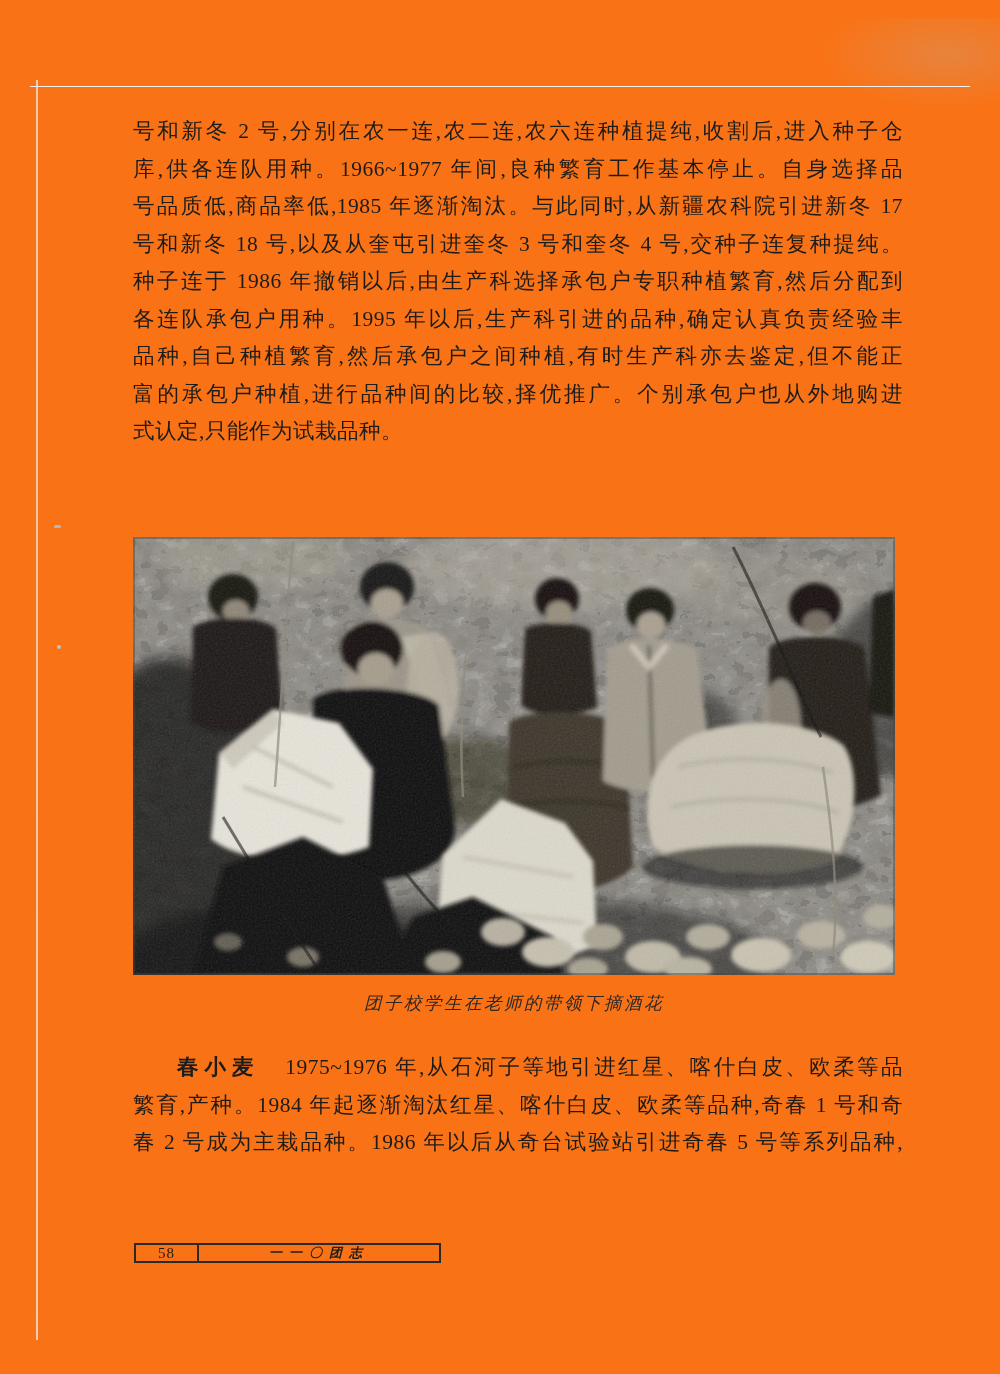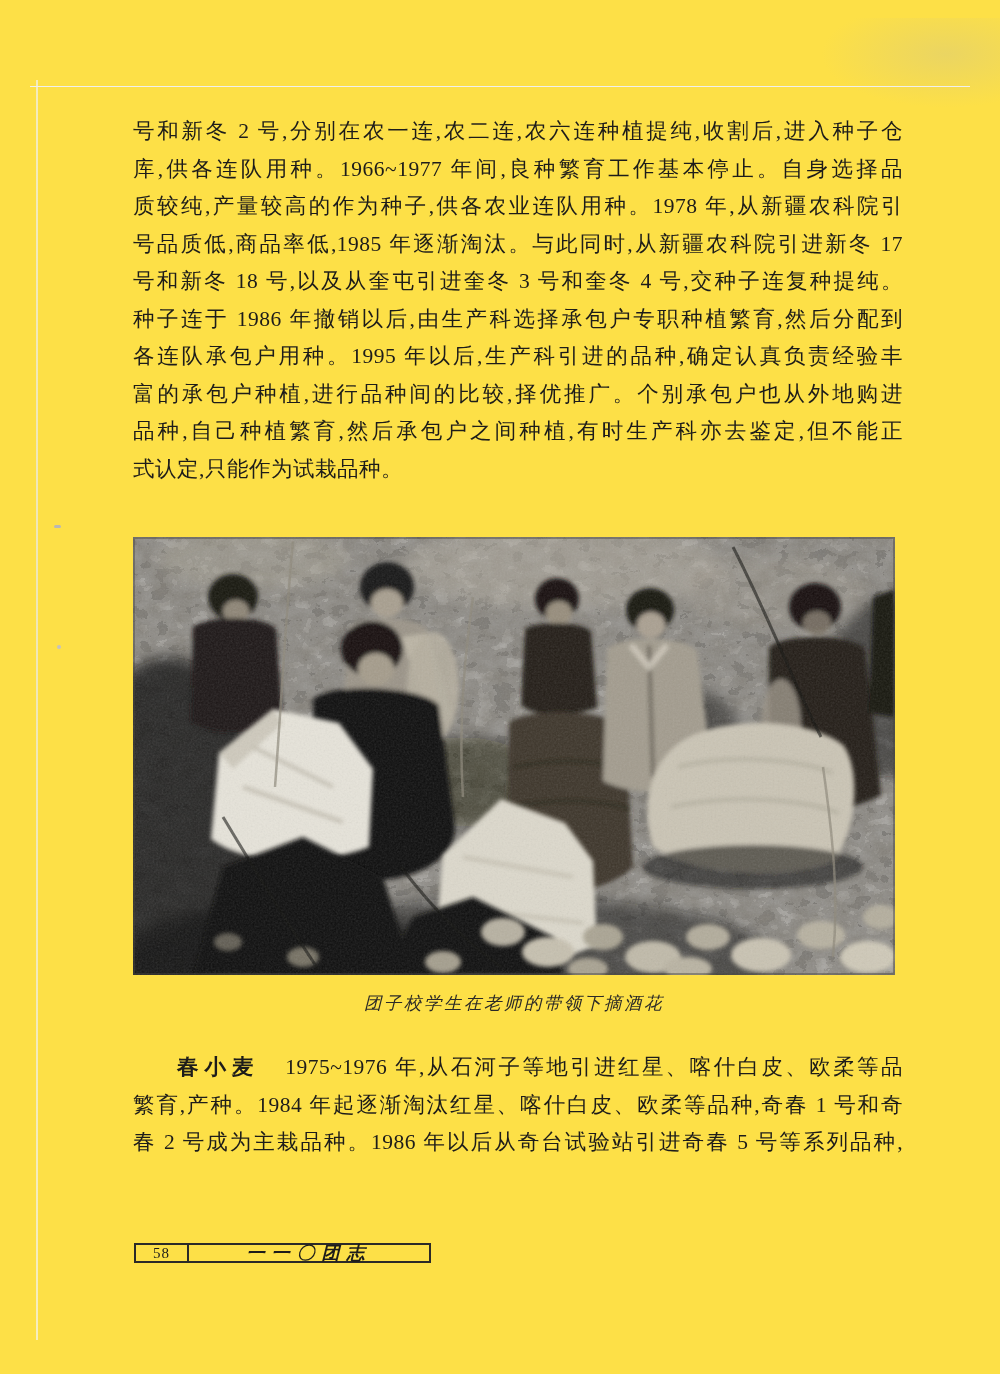--- a/index.html
+++ b/index.html
@@ -2,21 +2,21 @@
 <html><head>
 <meta charset="utf-8">
 <style>
   * { margin: 0; padding: 0; box-sizing: border-box; }
   html, body { background: #ffffff; }
   body { font-family: "Liberation Serif", "DejaVu Serif", serif; }
   .page {
     position: relative;
     width: 1000px;
     height: 1374px;
-    background: #fde047;
+    background: #f97316;
     overflow: hidden;
     color: #1d1c1a;
   }
   
   .smudge-topright {
     position: absolute; right: 0; top: 18px; width: 180px; height: 90px;
     background: radial-gradient(ellipse at 70% 40%, rgba(180,180,178,0.25), rgba(255,255,255,0) 70%);
   }
   .edge-left {
     position: absolute; left: 36px; top: 80px; width: 2px; height: 1260px;
@@ -51,58 +51,57 @@
     margin-top: 16px;
     text-align: center;
     font-size: 17.5px;
     font-style: italic;
     letter-spacing: 2.5px;
     color: #2a2927;
   }
 
   .footer { position: absolute; left: 134px; top: 1243px; display: flex; }
   .pagenum-box {
-    width: 55px; height: 20px;
+    width: 65px; height: 20px;
     border: 2px solid #2b2a28;
     font-size: 15px; line-height: 16px;
     text-align: center;
     letter-spacing: 1px;
   }
   .title-box {
     width: 242px; height: 20px;
     border: 2px solid #2b2a28;
     border-left: none;
-    font-size: 18px; line-height: 16px;
+    font-size: 13px; line-height: 16px;
     text-align: center;
     font-style: italic;
     font-weight: bold;
     letter-spacing: 7px;
   }
 </style>
 </head>
 <body>
 
 <div class="page">
 
   <div class="smudge-topright"></div>
   <div class="edge-left"></div>
   <div class="edge-top"></div>
   <div class="speck1"></div>
   <div class="speck2"></div>
 
   <div class="text-block" id="block1">
     <div class="tline j">号和新冬 2 号,分别在农一连,农二连,农六连种植提纯,收割后,进入种子仓</div>
     <div class="tline j">库,供各连队用种。1966~1977 年间,良种繁育工作基本停止。自身选择品</div>
-    <div class="tline j">质较纯,产量较高的作为种子,供各农业连队用种。1978 年,从新疆农科院引</div>
     <div class="tline j">号品质低,商品率低,1985 年逐渐淘汰。与此同时,从新疆农科院引进新冬 17</div>
     <div class="tline j">号和新冬 18 号,以及从奎屯引进奎冬 3 号和奎冬 4 号,交种子连复种提纯。</div>
     <div class="tline j">种子连于 1986 年撤销以后,由生产科选择承包户专职种植繁育,然后分配到</div>
     <div class="tline j">各连队承包户用种。1995 年以后,生产科引进的品种,确定认真负责经验丰</div>
+    <div class="tline j">品种,自己种植繁育,然后承包户之间种植,有时生产科亦去鉴定,但不能正</div>
     <div class="tline j">富的承包户种植,进行品种间的比较,择优推广。个别承包户也从外地购进</div>
-    <div class="tline j">品种,自己种植繁育,然后承包户之间种植,有时生产科亦去鉴定,但不能正</div>
     <div class="tline">式认定,只能作为试栽品种。</div>
   </div>
 
   <div class="figure">
     <svg class="photo" viewBox="0 0 762 438" xmlns="http://www.w3.org/2000/svg" preserveAspectRatio="none">
       <defs>
         <filter id="veg" x="-5%" y="-5%" width="110%" height="110%">
           <feTurbulence type="fractalNoise" baseFrequency="0.05 0.075" numOctaves="5" seed="7"></feTurbulence>
           <feColorMatrix type="saturate" values="0"></feColorMatrix>
           <feComponentTransfer>

